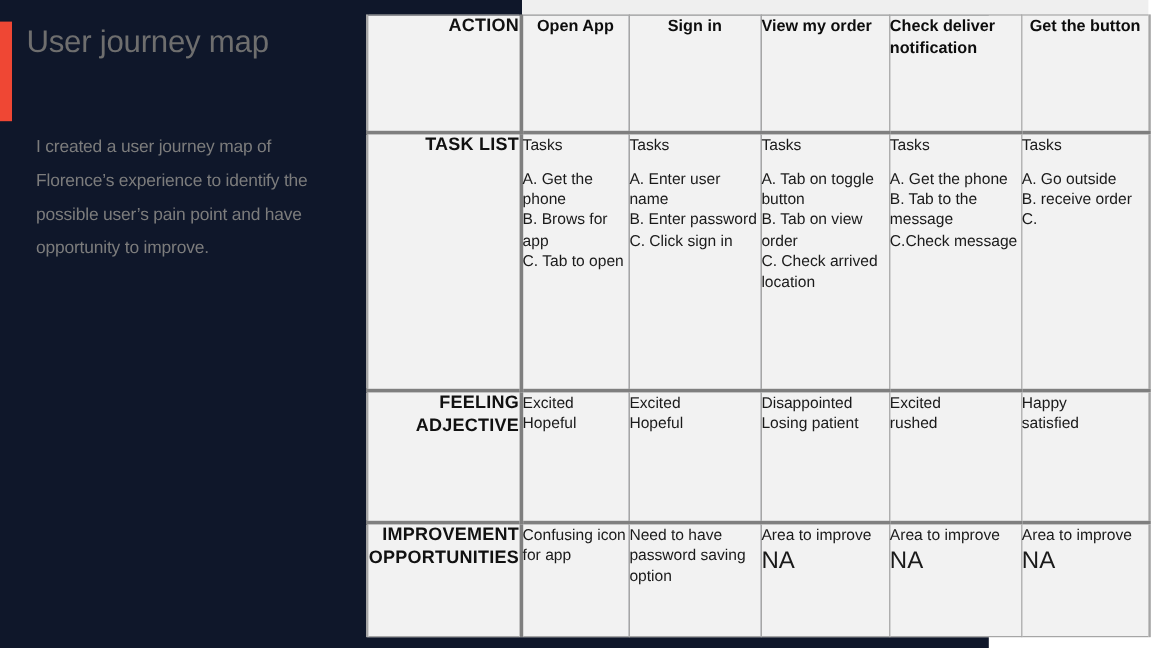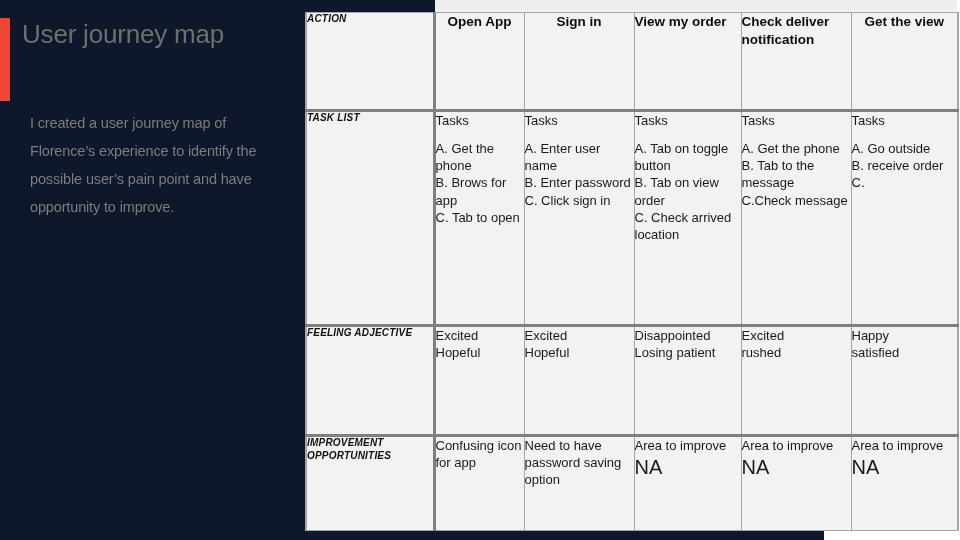--- a/index.html
+++ b/index.html
@@ -84,30 +84,29 @@
   .jmap .hdr-row td.rowlabel { border-right: 3px solid #7f7f7f; }
   .jmap tr td.rowlabel { border-right: 3px solid #7f7f7f; }
   .jmap .sep-row td { border-top: 3px solid #7f7f7f; }
   .jmap td.outer-left { border-left: 2px solid #a6a6a6; }
   .jmap td.outer-right { border-right: 2px solid #a6a6a6; }
 
   .cellpad { padding: 8px 7px 8px 9px; }
 
   
   .rowlabel {
-    text-align: left;
+    text-align: right;
     vertical-align: middle;
-    font-size: 10px;
+    font-size: 15px;
     font-weight: bold;
     color: #111111;
     letter-spacing: 0.2px;
     line-height: 1.25;
     background: #f2f2f2;
     padding: 4px 6px;
-    font-style: italic;
   }
 
   .colhead {
     background: #cfe0f8;
     vertical-align: middle;
     font-size: 13.5px;
     font-weight: bold;
     color: #0d0d0d;
     line-height: 1.35;
     padding: 8px 10px;
@@ -166,21 +165,21 @@
         <col class="c5">
     </colgroup>
     <tbody>
 
       <tr class="hdr-row">
         <td class="rowlabel outer-left">ACTION</td>
         <td class="colhead center">Open App</td>
         <td class="colhead center">Sign in</td>
         <td class="colhead left">View my order</td>
         <td class="colhead left">Check deliver notification</td>
-        <td class="colhead center outer-right">Get the view</td>
+        <td class="colhead center outer-right">Get the button</td>
       </tr>
 
       <tr class="tasks-row">
         <td class="rowlabel outer-left">TASK LIST</td>
         <td class="cellpad">
           <div class="body-text">
             <span>Tasks</span>
             <span class="gap"></span>
             <span style="white-space:pre-line">A. Get the phone
 B. Brows for app

